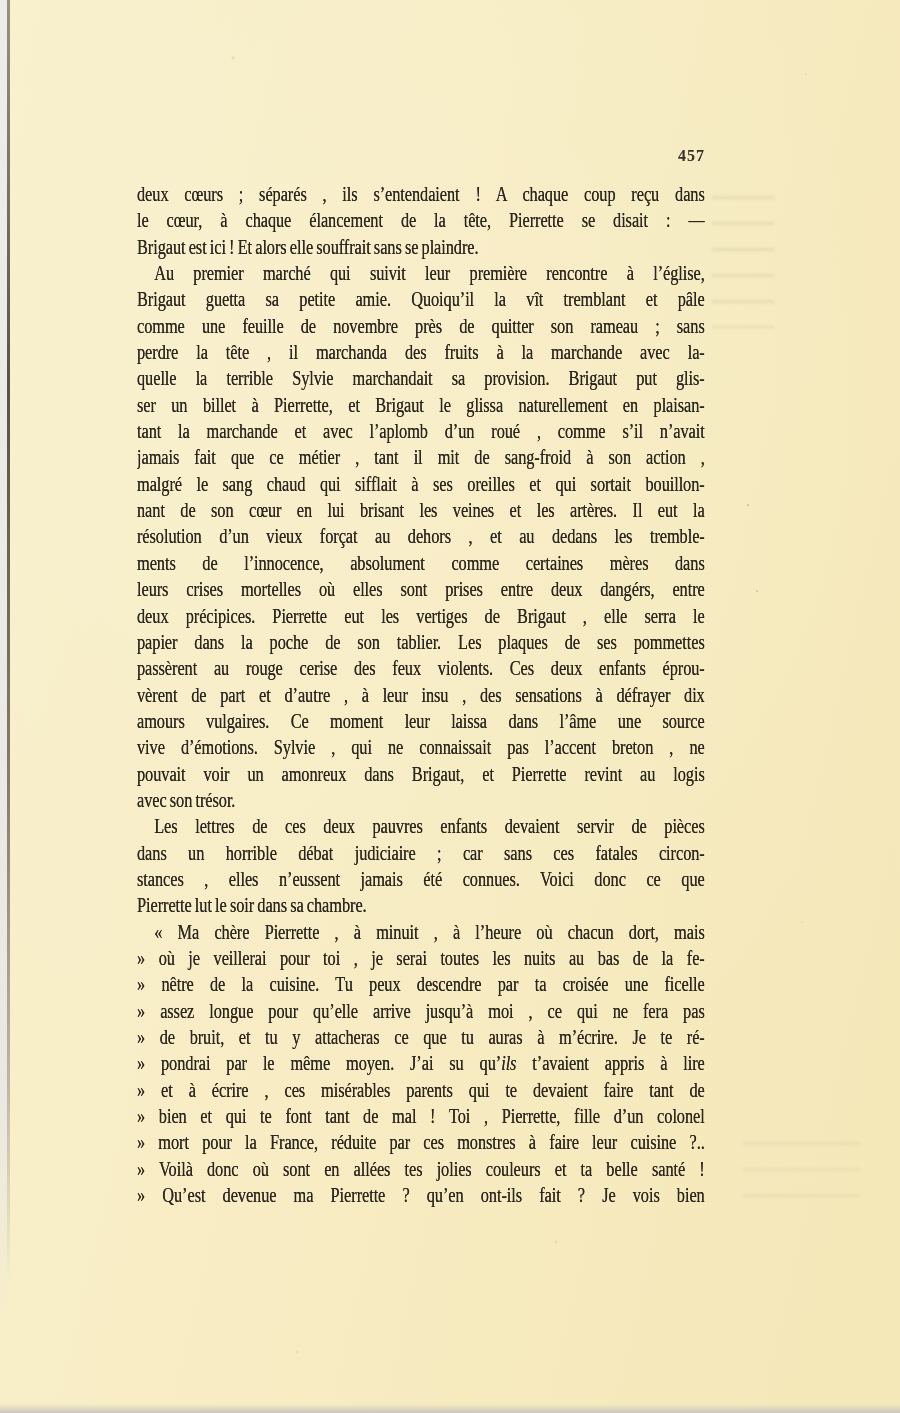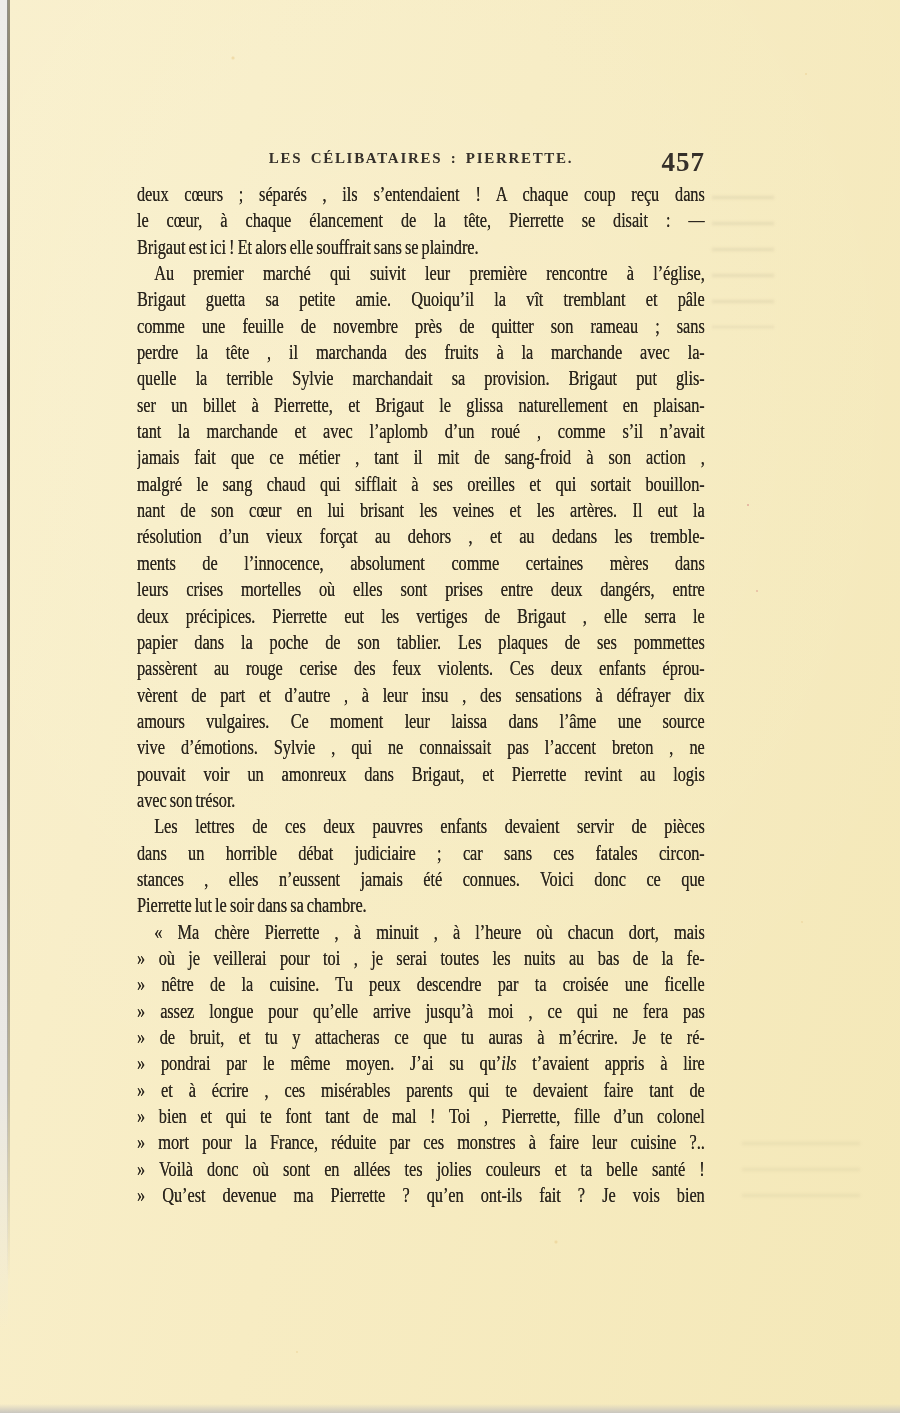--- a/index.html
+++ b/index.html
@@ -25,21 +25,21 @@
     background:linear-gradient(0deg,#c9c6bf 0%,rgba(201,198,191,0) 100%);}
   .ghost{position:absolute;filter:blur(1.6px);pointer-events:none;}
   .ghost-a{left:712px;top:196px;width:62px;height:132px;
     background:repeating-linear-gradient(180deg,rgba(112,100,72,.11) 0 3px,rgba(112,100,72,0) 3px 26px);}
   .ghost-b{left:742px;top:1142px;width:118px;height:72px;
     background:repeating-linear-gradient(180deg,rgba(112,100,72,.08) 0 3px,rgba(112,100,72,0) 3px 26px);}
   
   .header{position:absolute;left:137px;top:150px;width:568px;height:24px;color:#35302a;}
   .header .title{display:block;text-align:center;font-weight:700;font-size:15px;
     letter-spacing:1.7px;word-spacing:3px;}
-  .header .folio{position:absolute;right:0;top:-3px;font-weight:700;font-size:27px;letter-spacing:1px;text-align:right;}
+  .header .folio{position:absolute;right:0;top:-3px;font-weight:700;font-size:16px;letter-spacing:1px;text-align:right;}
   
   .bodytext{position:absolute;left:137px;top:181px;width:694px;
     transform:scaleX(0.818);transform-origin:left top;
     color:#2b261e;font-size:20px;line-height:26.35px;
     letter-spacing:-0.1px;word-spacing:-1px;
     text-shadow:0 0 .55px rgba(43,38,30,.85);}
   .line{text-align:justify;text-align-last:justify;height:26.35px;overflow:hidden;}
   .line.short{text-align-last:left;}
   .line.first{text-indent:21px;}
   .line em{font-style:italic;}
@@ -49,21 +49,20 @@
 
 <div class="page">
 
   <div class="edge-left"></div>
   <div class="edge-line"></div>
   <div class="edge-bottom"></div>
   <div class="ghost ghost-a"></div>
   <div class="ghost ghost-b"></div>
 
   <div class="header">
-    <span class="title">LES CÉLIBATAIRES : PIERRETTE.</span>
     <span class="folio">457</span>
   </div>
 
   <div class="bodytext">
 
     <div class="line">deux cœurs ; séparés , ils s’entendaient ! A chaque coup reçu dans</div>
     <div class="line">le cœur, à chaque élancement de la tête, Pierrette se disait : —</div>
     <div class="line short">Brigaut est ici ! Et alors elle souffrait sans se plaindre.</div>
 
     <div class="line first">Au premier marché qui suivit leur première rencontre à l’église,</div>

